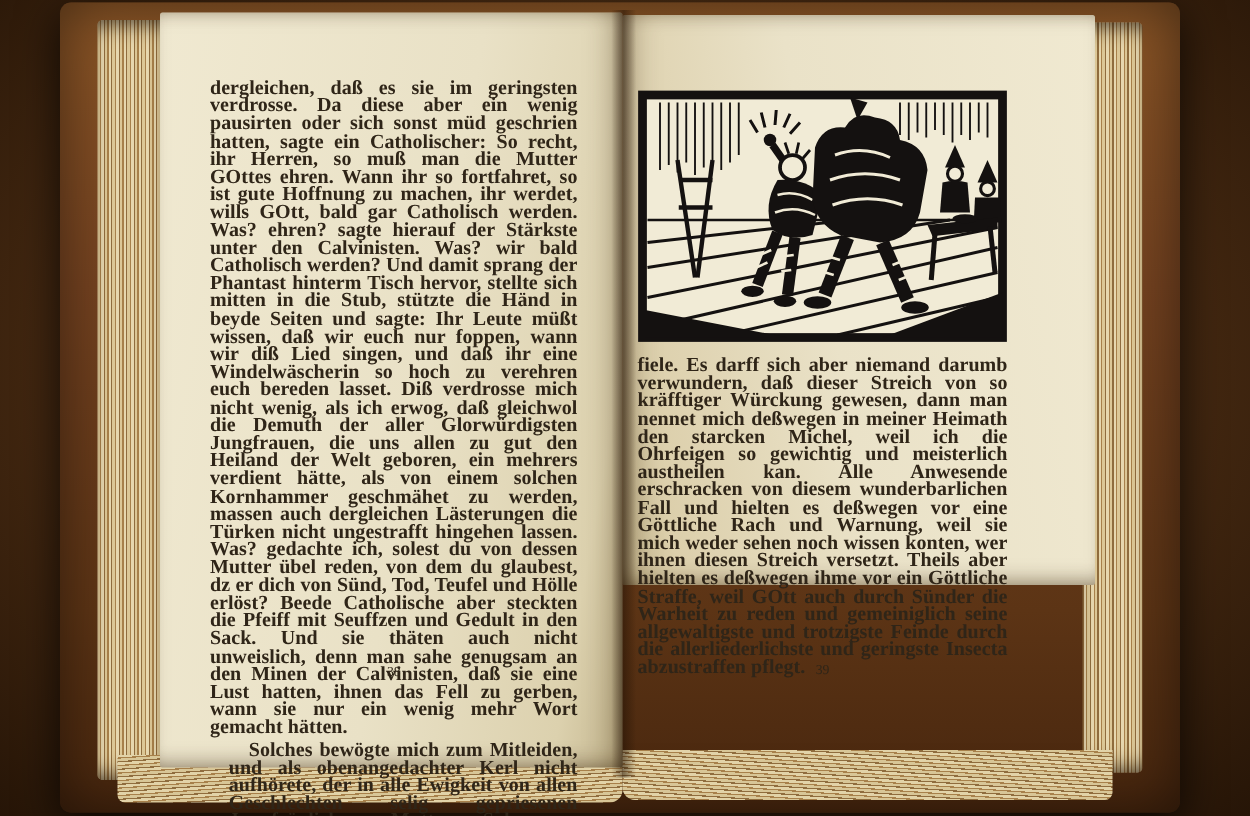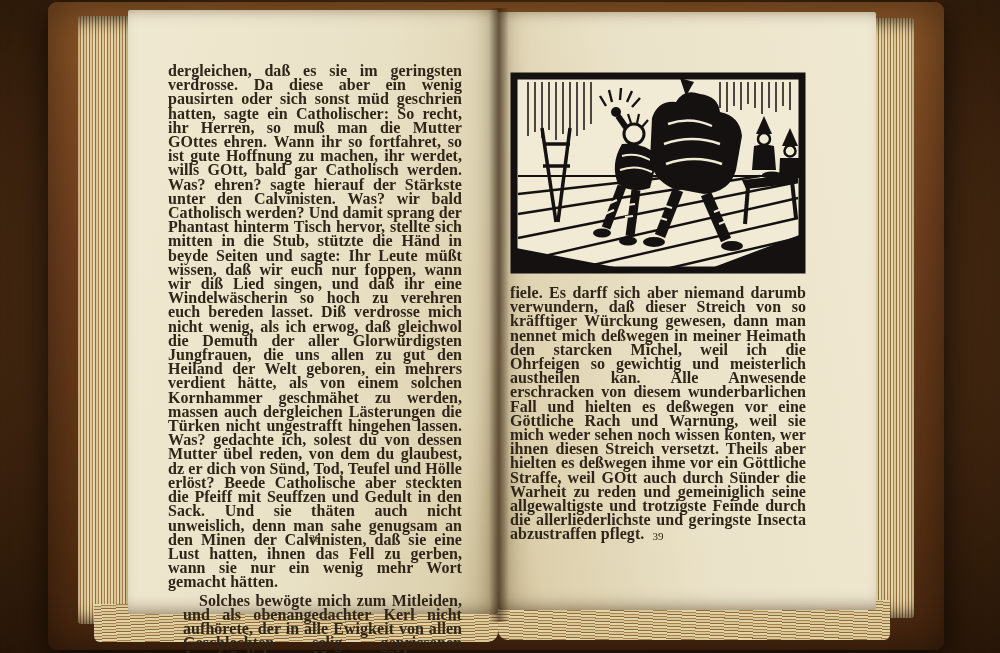--- a/index.html
+++ b/index.html
@@ -34,21 +34,21 @@
     left:498px;top:600px;width:392px;height:40px;border-radius:0 0 6px 10px;
     background:repeating-linear-gradient(184deg,#e2d3a8 0 2px,#a7804a 2px 3px,#d8c697 3px 5px,#8f6c3d 5px 6px);
   }
   .page{position:absolute;z-index:3;border-radius:2px;}
   .page-left{
     left:128px;top:10px;width:370px;height:604px;
     background:linear-gradient(100deg,#f0e9d1 0%,#e9e1c6 55%,#dcd1ae 88%,#c3b58d 100%);
     box-shadow:inset -16px 0 24px -12px rgba(60,38,12,.5), inset 0 -12px 18px -12px rgba(60,38,12,.55), inset 0 10px 14px -12px rgba(60,38,12,.4);
   }
   .page-right{
-    left:498px;top:12px;width:378px;height:598px;
+    left:498px;top:12px;width:378px;height:456px;
     background:linear-gradient(260deg,#f0e9d1 0%,#eae2c8 55%,#dccfab 90%,#c6b890 100%);
     box-shadow:inset 16px 0 24px -12px rgba(60,38,12,.5), inset 0 -12px 18px -12px rgba(60,38,12,.55), inset 0 10px 14px -12px rgba(60,38,12,.4);
   }
   .spine-shadow{
     position:absolute;left:489px;top:8px;width:20px;height:614px;z-index:4;pointer-events:none;
     background:linear-gradient(90deg,rgba(35,18,4,0) 0%,rgba(35,18,4,.5) 50%,rgba(35,18,4,0) 100%);
   }
   .text-col{
     position:absolute;color:#2f2518;text-align:justify;hyphens:auto;
     font-size:16px;line-height:14.2px;font-weight:700;letter-spacing:.05px;

